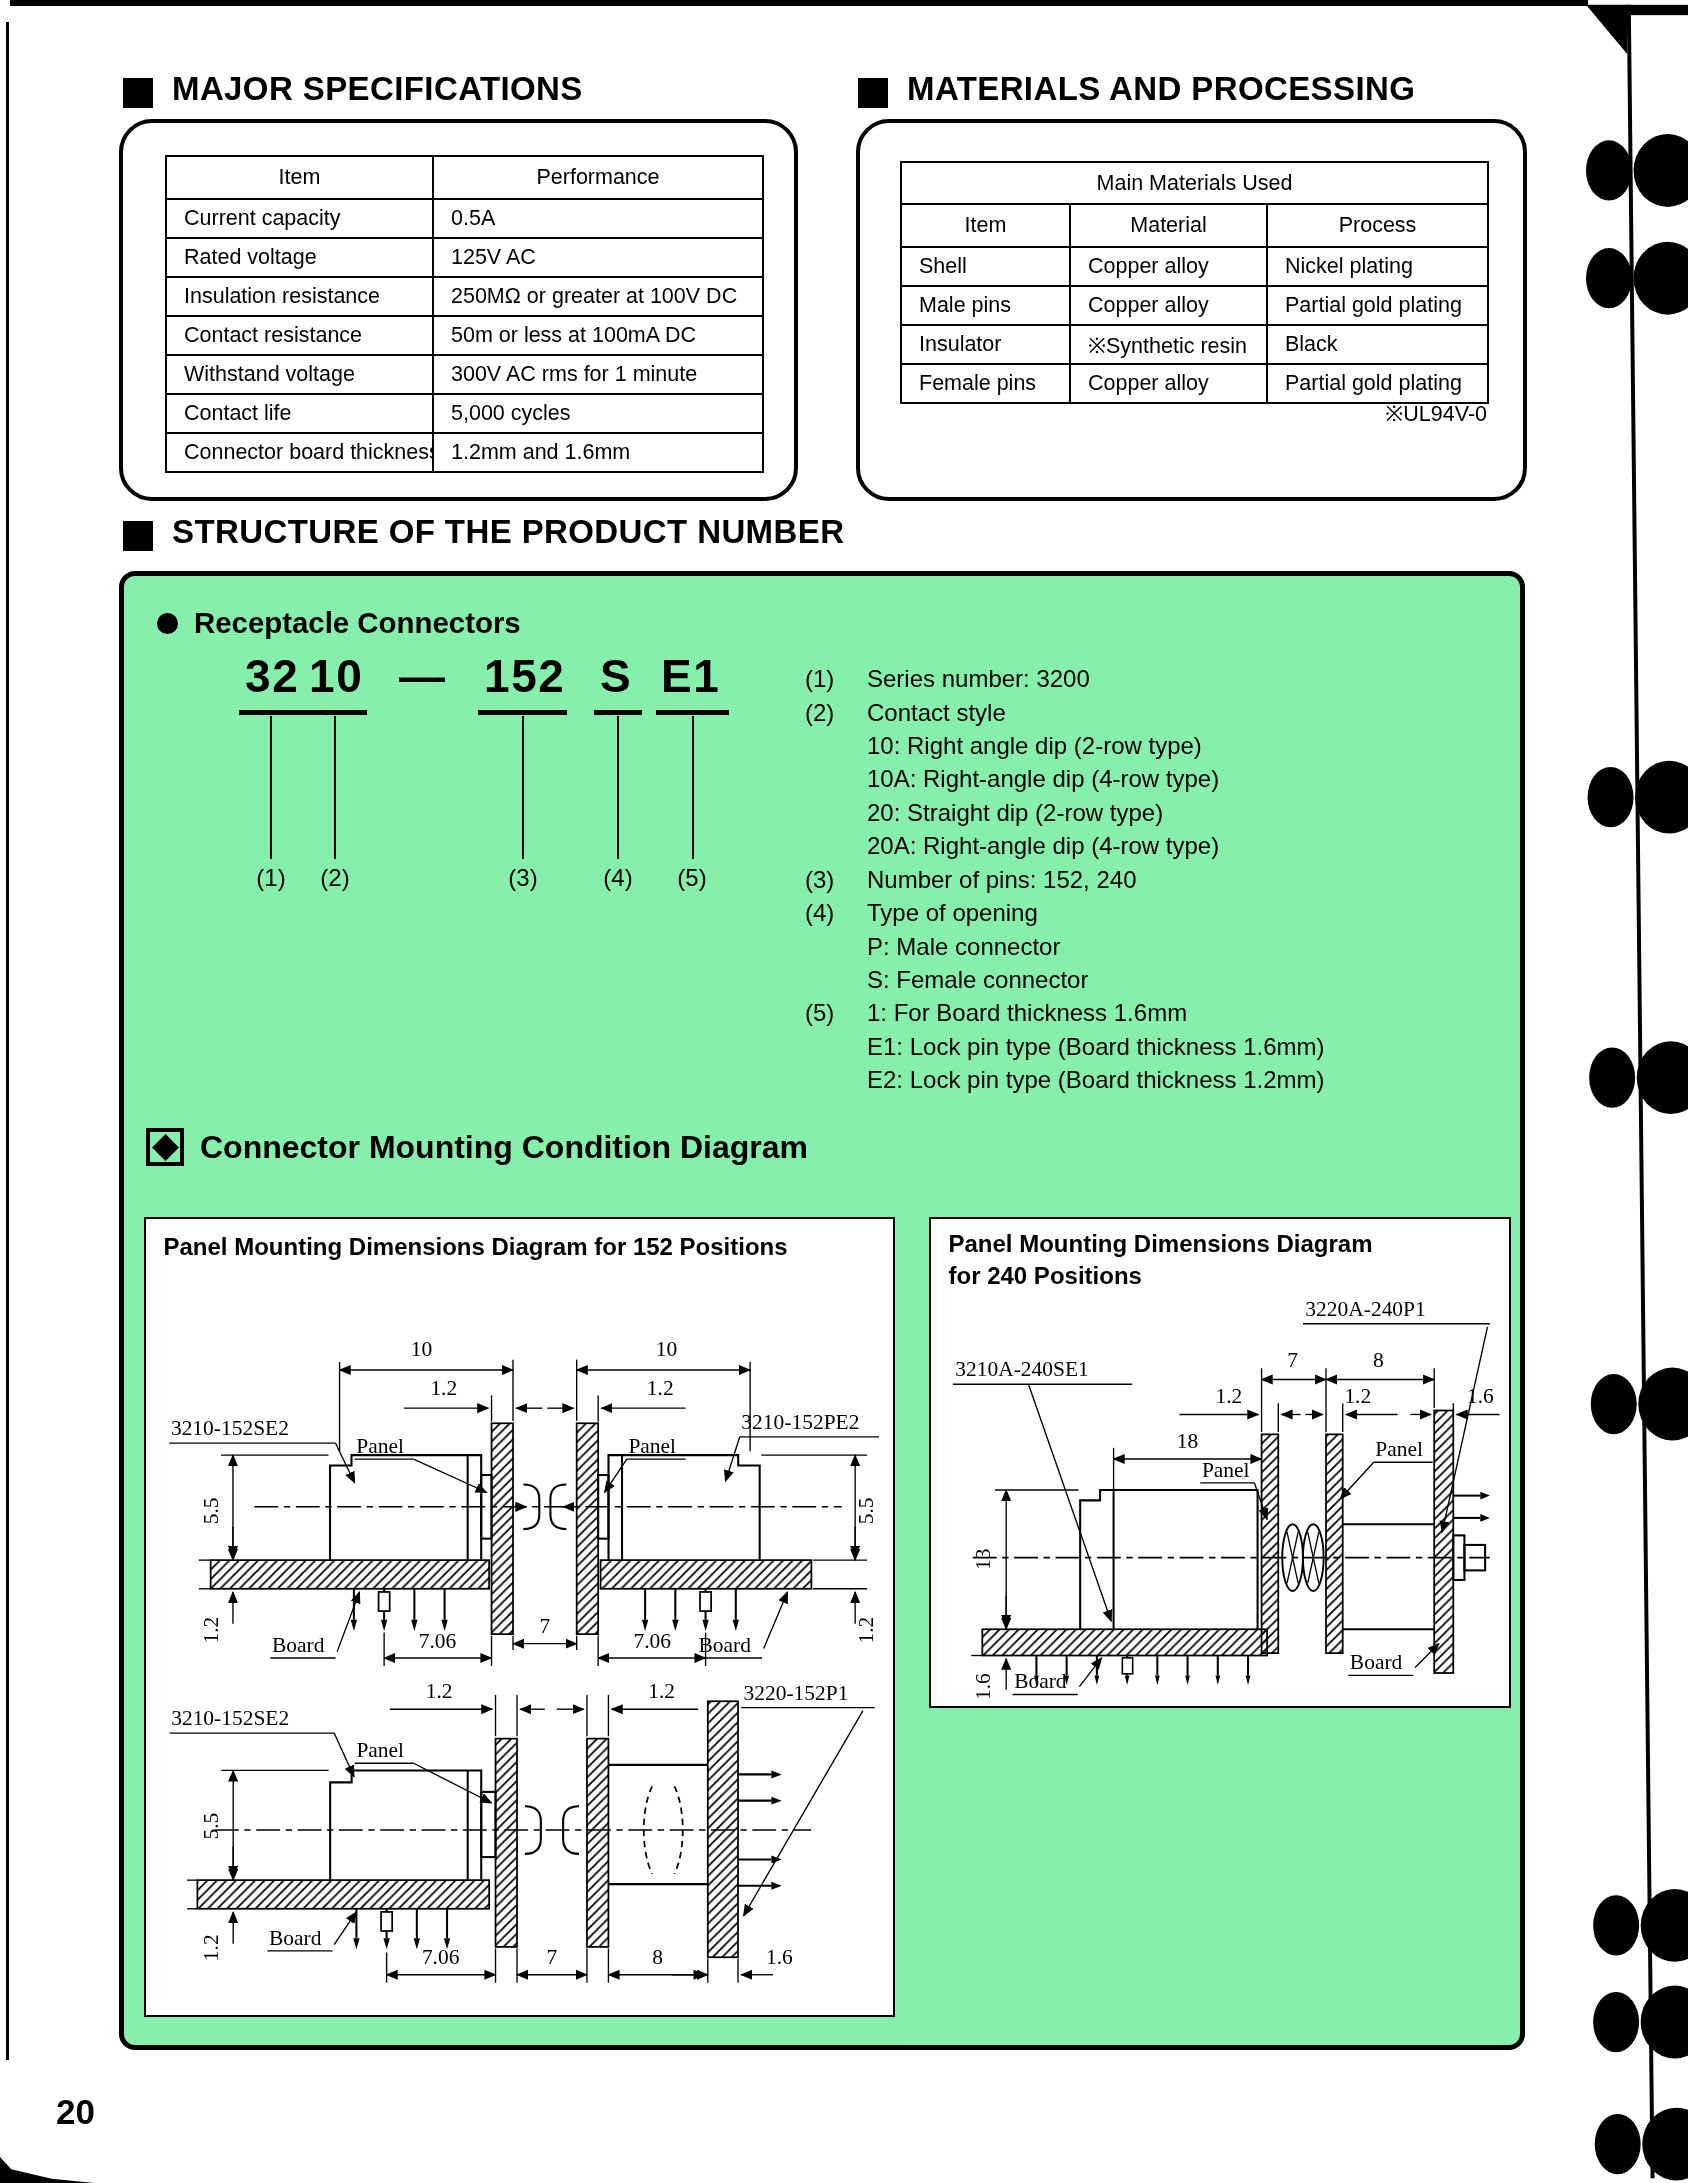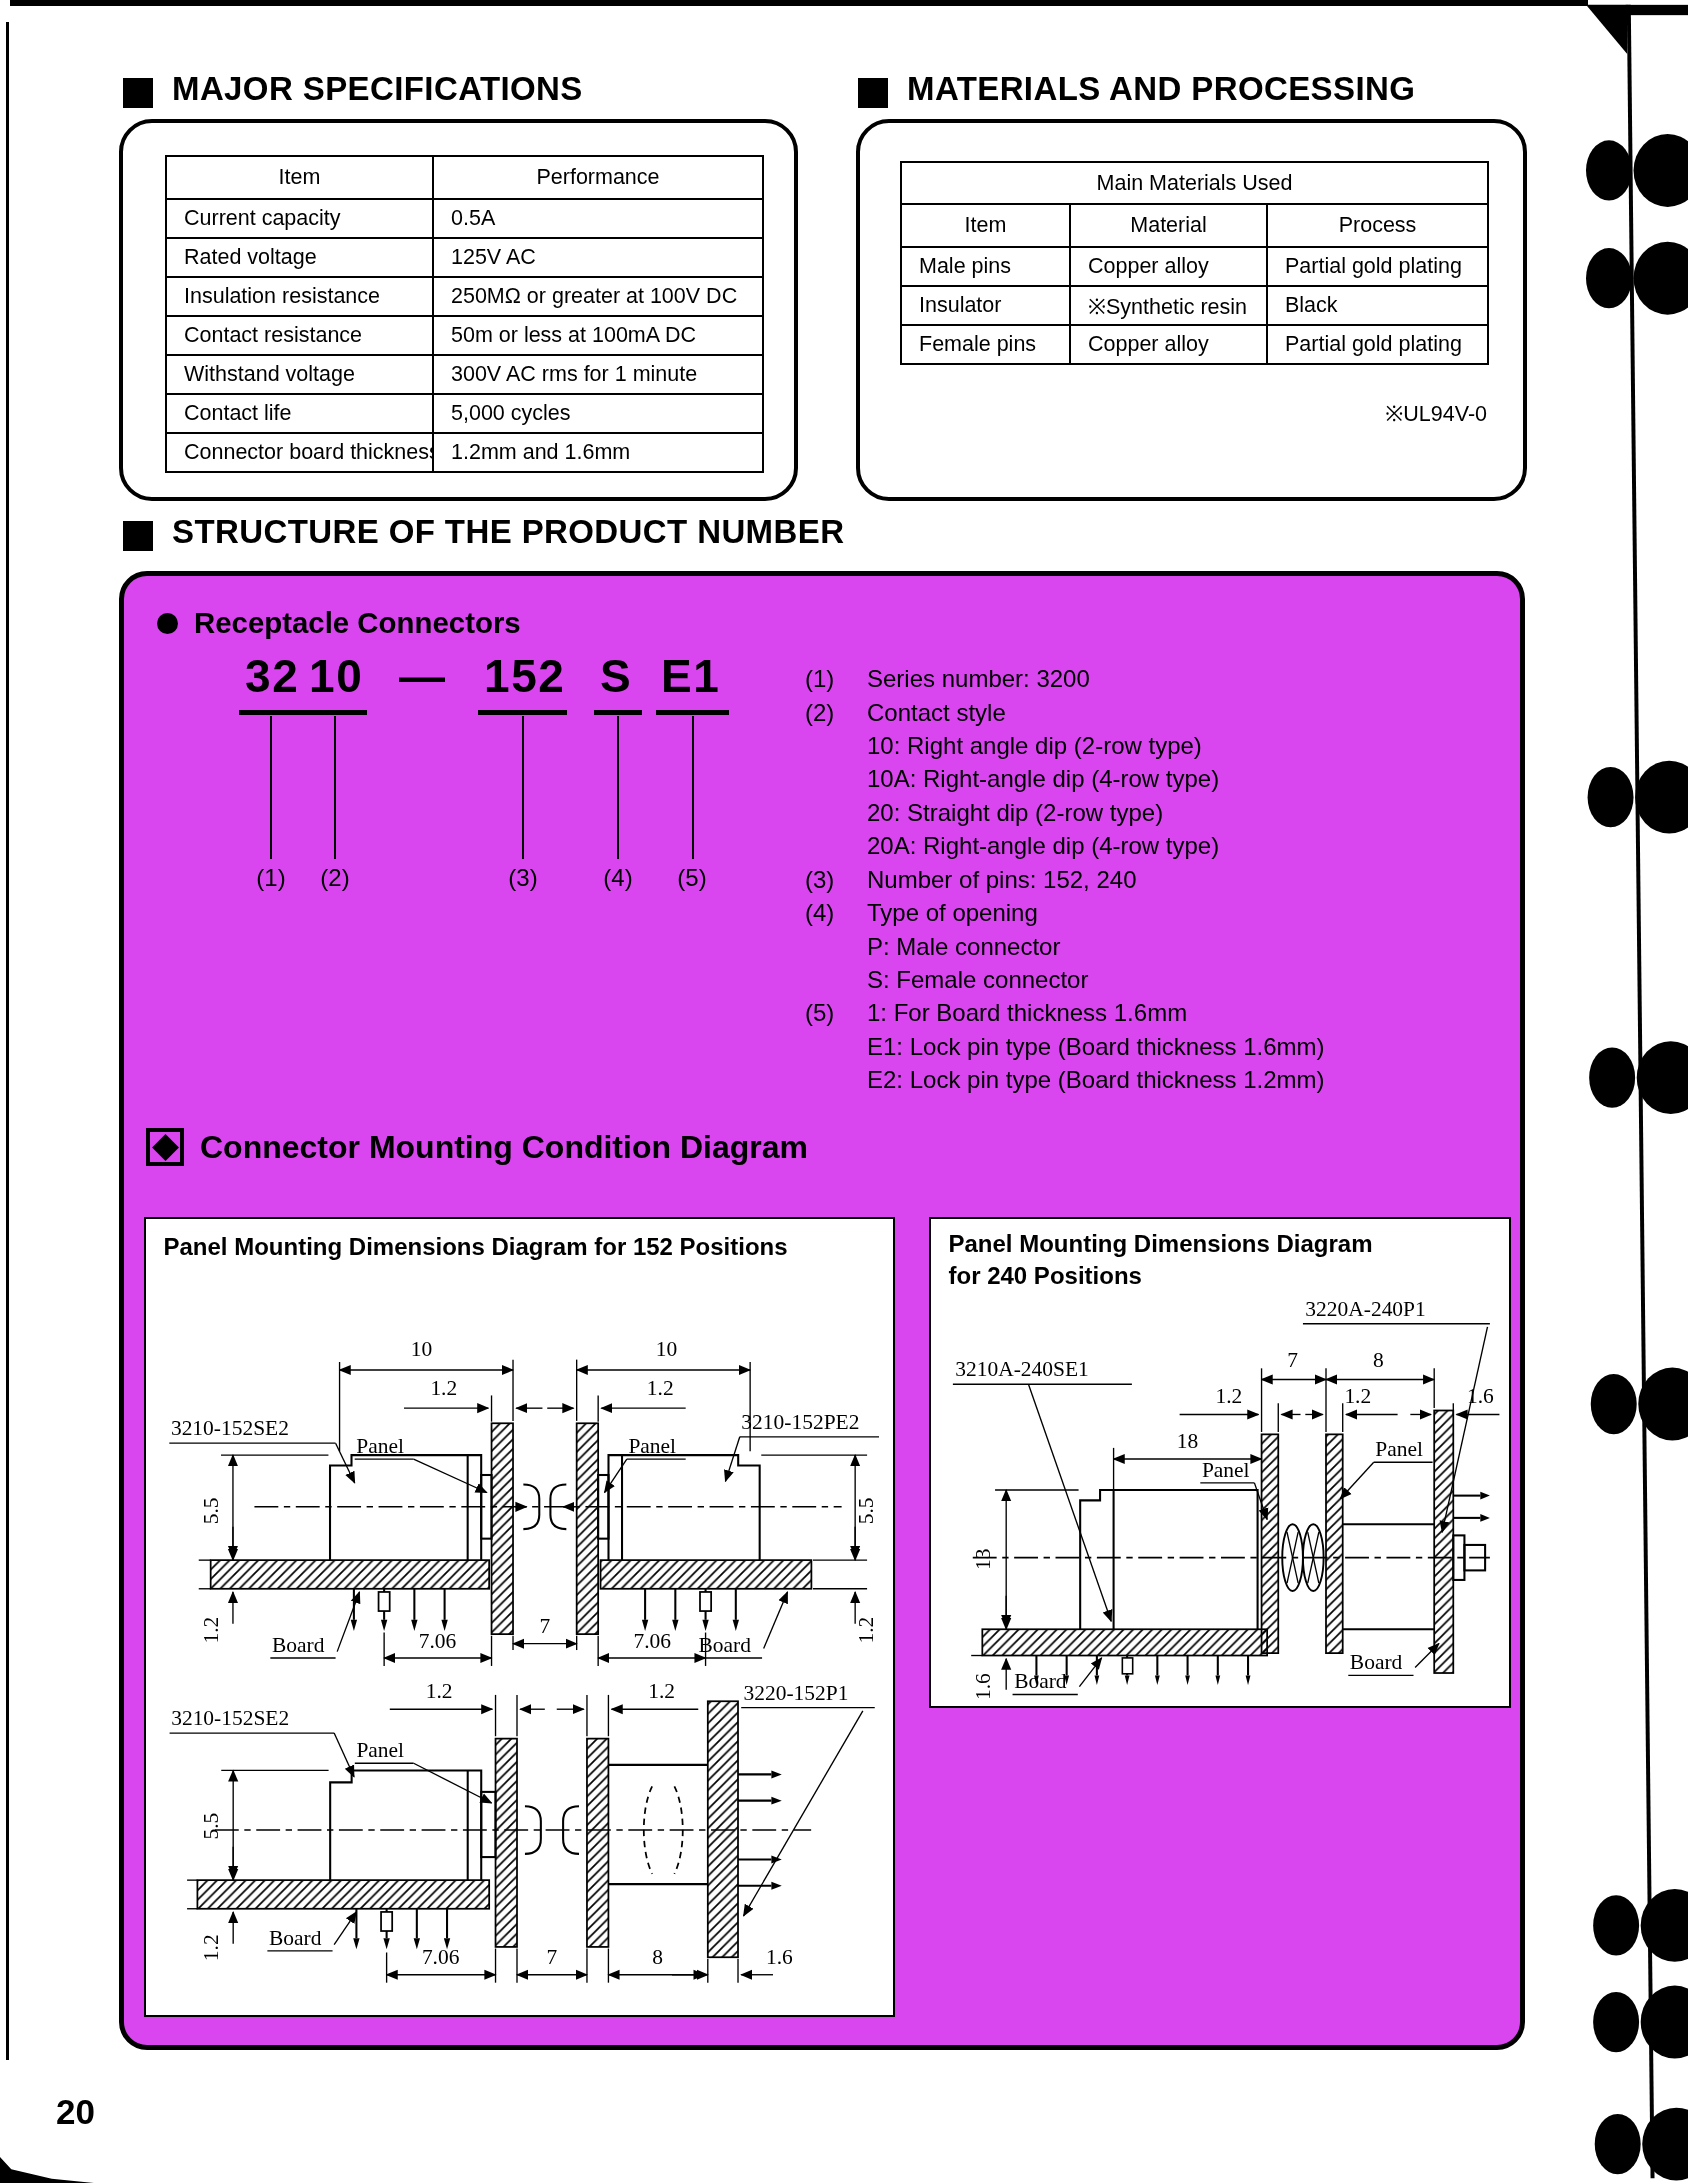--- a/index.html
+++ b/index.html
@@ -10,21 +10,21 @@
   .leftline{position:absolute;left:6.4px;top:22px;width:2.4px;height:2038px;background:#000}
   .smudge{position:absolute;left:0;top:2147px;width:94px;height:36px;background:#000;
           clip-path:polygon(0 28%,12% 62%,55% 88%,100% 100%,0 100%)}
   .binder{position:absolute;left:1586px;top:0}
   
   .head{position:absolute;display:flex;align-items:flex-end;gap:19px;
         font:bold 33px "Liberation Sans",sans-serif;white-space:nowrap;letter-spacing:0.4px}
   .hsq{width:30px;height:30px;background:#000;flex:none}
   
   .rbox{position:absolute;border:4.8px solid #000;border-radius:33px;background:#fff}
-  .structbox{position:absolute;border:5.6px solid #000;border-radius:28px;background:#d946ef}
+  .structbox{position:absolute;border:5.6px solid #000;border-radius:16px;background:#86efac}
   
   table.spec{position:absolute;border-collapse:collapse;table-layout:fixed;background:#fff;
              font-size:21.5px;font-family:"Liberation Sans",sans-serif}
   table.spec th,table.spec td{border:2.4px solid #000;padding:0 17px;height:37px;
              font-weight:normal;white-space:nowrap;overflow:hidden}
   table.spec th{text-align:center;height:41px}
   table.spec td{text-align:left}
   .note{position:absolute;font-size:21.5px;text-align:right;white-space:nowrap}
   
   .subhead{position:absolute;display:flex;align-items:center;gap:16px;
@@ -158,20 +158,25 @@
       <tbody>
           <tr>
         <th colspan="3" style="height:40px">Main Materials Used</th>
       </tr>
       <tr>
         <th>Item</th>
         <th>Material</th>
         <th>Process</th>
       </tr>
       <tr>
+            <td>Shell</td>
+            <td>Copper alloy</td>
+            <td>Nickel plating</td>
+          </tr>
+      <tr>
             <td>Male pins</td>
             <td>Copper alloy</td>
             <td>Partial gold plating</td>
           </tr>
       <tr>
             <td>Insulator</td>
             <td>※Synthetic resin</td>
             <td>Black</td>
           </tr>
       <tr>

